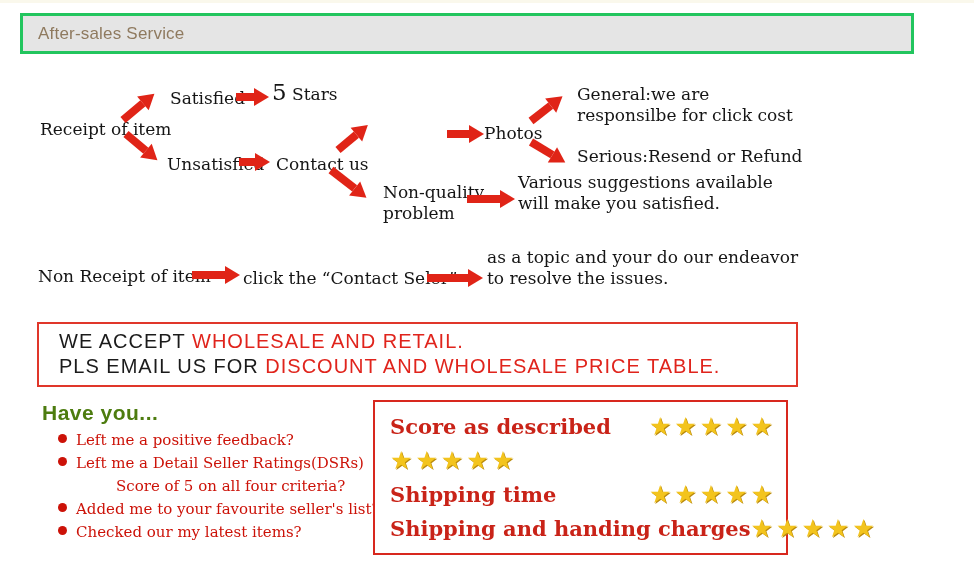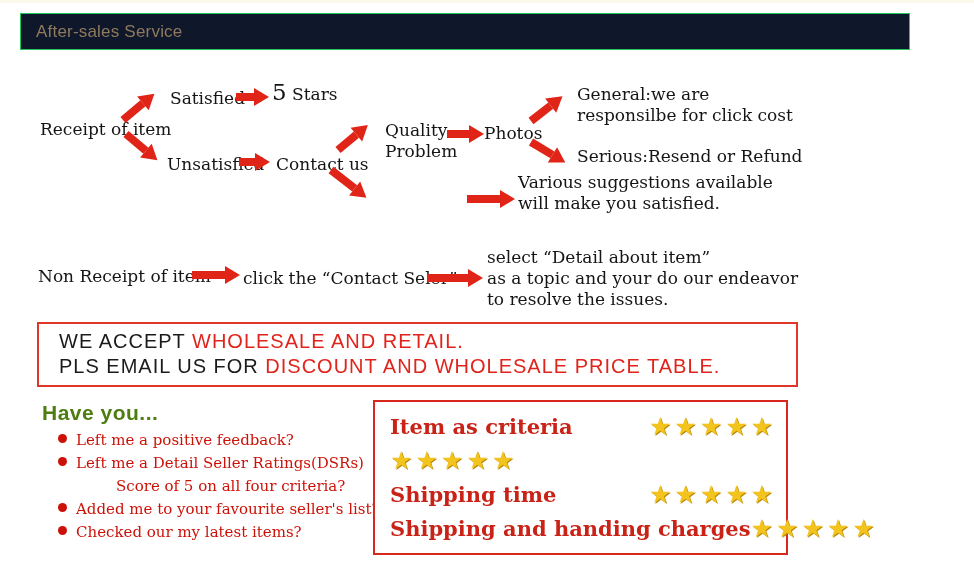--- a/index.html
+++ b/index.html
@@ -1,20 +1,20 @@
 <!DOCTYPE html>
 <html><head>
 <meta charset="utf-8">
 <style>
   html,body{margin:0;padding:0;background:#ffffff;}
   .canvas{position:relative;width:974px;height:570px;background:#ffffff;overflow:hidden;
           font-family:"DejaVu Serif", serif;}
   .topline{position:absolute;left:0;top:0;width:974px;height:3px;background:#faf8ec;}
-  .header{position:absolute;left:20px;top:13px;width:888px;height:35px;background:#0f172a;
-          border:1px solid #22c55e;}
+  .header{position:absolute;left:20px;top:13px;width:888px;height:35px;background:#e5e5e5;
+          border:3px solid #22c55e;}
   .header-title{display:block;padding-left:15px;line-height:35px;font-size:17px;
           color:#8f7a5f;font-family:"Liberation Sans", sans-serif;letter-spacing:.2px;}
   
   .fc{position:absolute;font-size:17px;color:#151515;line-height:21px;white-space:nowrap;}
   .big5{font-size:23px;}
   
   .arr{position:absolute;height:8px;background:#e02417;transform-origin:left center;}
   .arr::after{content:"";position:absolute;left:100%;top:50%;margin-top:-9px;
           border-left:15px solid #e02417;border-top:9px solid transparent;border-bottom:9px solid transparent;}
   
@@ -48,38 +48,37 @@
 
   <div class="header">
     <span class="header-title">After-sales Service</span>
   </div>
 
   <div class="fc" style="left:40px;top:119px">Receipt of item</div>
   <div class="fc" style="left:170px;top:88px">Satisfied</div>
   <div class="fc" style="left:272px;top:82px"><span class="big5">5</span><span> Stars</span></div>
   <div class="fc" style="left:167px;top:154px">Unsatisfied</div>
   <div class="fc" style="left:276px;top:154px">Contact us</div>
-  <div class="fc" style="left:385px;top:120px">
-    <div>Quality</div>
-    <div>Problem</div>
-  </div>
   <div class="fc" style="left:484px;top:123px">Photos</div>
   <div class="fc" style="left:577px;top:84px">
     <div>General:we are</div>
     <div>responsilbe for click cost</div>
   </div>
   <div class="fc" style="left:577px;top:146px">Serious:Resend or Refund</div>
+  <div class="fc" style="left:383px;top:182px">
+    <div>Non-quality</div>
+    <div>problem</div>
+  </div>
   <div class="fc" style="left:518px;top:172px">
     <div>Various suggestions available</div>
     <div>will make you satisfied.</div>
   </div>
   <div class="fc" style="left:38px;top:266px">Non Receipt of item</div>
   <div class="fc" style="left:243px;top:268px">click the “Contact Seler”</div>
   <div class="fc" style="left:487px;top:247px">
-    <div>select “Detail about item”</div>
     <div>as a topic and your do our endeavor</div>
     <div>to resolve the issues.</div>
   </div>
 
   <div class="arr" style="left:123px;top:116px;width:26px;transform:rotate(-40deg)"></div>
   <div class="arr" style="left:236px;top:93px;width:18px"></div>
   <div class="arr" style="left:126px;top:130px;width:26px;transform:rotate(40deg)"></div>
   <div class="arr" style="left:239px;top:158px;width:16px"></div>
   <div class="arr" style="left:338px;top:146px;width:24px;transform:rotate(-40deg)"></div>
   <div class="arr" style="left:331px;top:166px;width:30px;transform:rotate(38deg)"></div>
@@ -97,21 +96,21 @@
 
   <div class="hy-head">Have you...</div>
   <div class="hy" style="left:58px;top:431px"><span class="dot"></span><span>Left me a positive feedback?</span></div>
   <div class="hy" style="left:58px;top:454px"><span class="dot"></span><span>Left me a Detail Seller Ratings(DSRs)</span></div>
   <div class="hy" style="left:116px;top:477px"><span>Score of 5 on all four criteria?</span></div>
   <div class="hy" style="left:58px;top:500px"><span class="dot"></span><span>Added me to your favourite seller's list?</span></div>
   <div class="hy" style="left:58px;top:523px"><span class="dot"></span><span>Checked our my latest items?</span></div>
 
   <div class="rbox">
     <div class="rrow">
-      <span class="rlabel">Item as criteria</span>
+      <span class="rlabel">Score as described</span>
       <span class="rstars">★★★★★</span>
     </div>
     <div class="rrow">
       <span class="rstars">★★★★★</span>
     </div>
     <div class="rrow">
       <span class="rlabel">Shipping time</span>
       <span class="rstars">★★★★★</span>
     </div>
     <div class="rrow">

